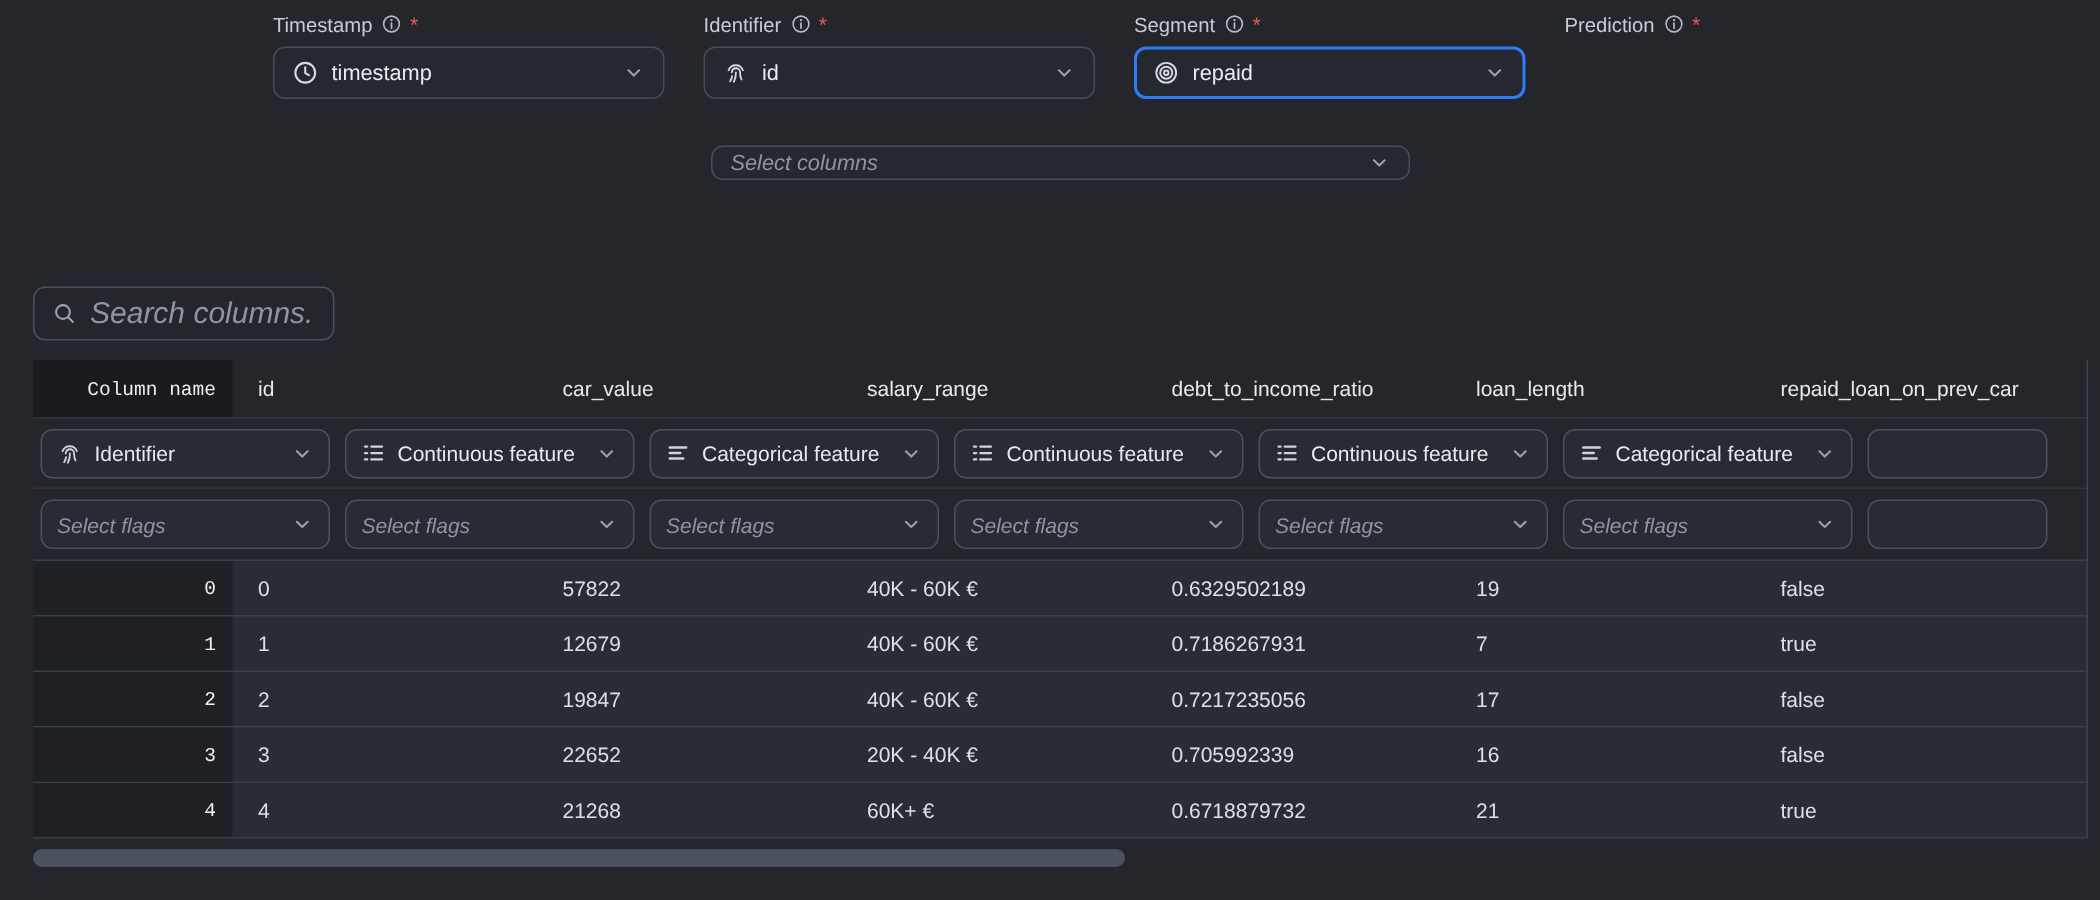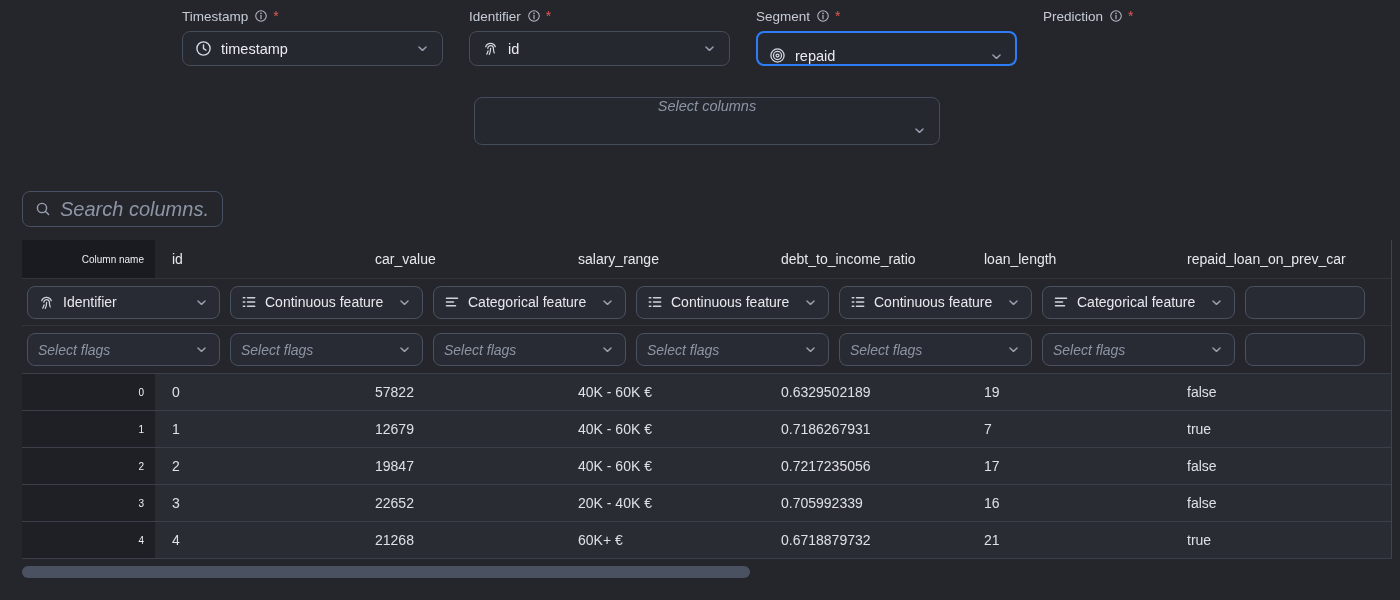--- a/index.html
+++ b/index.html
@@ -23,21 +23,21 @@
     height:35px; border:1px solid #454c5b; border-radius:8px; background:#262830;
     display:flex; align-items:center; gap:9px; padding:0 12px; font-size:14.5px; color:#e9ebef;
     cursor:pointer;
   }
   .select .chev { margin-left:auto; color:#98a0af; }
   .select .icon { color:#d6d9e0; }
   .select.focused { border-width:2px; padding:0 11px; }
 
   
   .segment { position:absolute; left:474px; top:97px; width:466px; }
-  .segment .select { height:48px;flex-direction:column; }
+  .segment .select { height:23px; }
   .ph { font-style:italic; color:#8d95a5; }
 
   
   .searchbox {
     position:absolute; left:22px; top:191px; width:201px; height:36px;
     border:1px solid #485063; border-radius:8px; display:flex; align-items:center; gap:9px; padding:0 12px;
     background:transparent; color:#9aa2b1;
   }
   .searchbox input {
     border:none; outline:none; background:transparent; width:100%;
@@ -50,21 +50,21 @@
   .table::after { content:''; position:absolute; right:0; top:0; bottom:0; width:1px; background:#3f434e; z-index:5; }
   .trow { display:flex; align-items:center; }
   .thead { height:38px; }
   .trow-type { height:47px; border-top:1px solid #31343d; }
   .trow-flags { height:48px; border-top:1px solid #31343d; }
   .drow { height:37px; background:#2a2c34; border-top:1px solid #3b3f4a; }
 
   .sticky {
     width:133px; flex:none; align-self:stretch; background:#1e2026;
     display:flex; align-items:center; justify-content:flex-end; gap:6px; padding-right:11px;
-    font-size:10px; color:#e3e6eb;
+    font-size:13px; color:#e3e6eb;font-family:Liberation Mono, monospace;
   }
   .sticky .info { color:#c2c8d2; }
   .thead .sticky { background:#191b20; font-weight:500; color:#eceef2; }
   .drow .sticky { color:#f0f1f4; }
 
   .tcell { width:203px; flex:none; display:flex; align-items:center; padding-left:17px; font-size:14px; color:#dde0e5; }
   .hcell { color:#e6e8ec; }
   .selcell { width:203px; flex:none; padding:0 5px; }
   .tselect {
     height:33px; width:100%; border:1px solid #4a5160; border-radius:8px; background:#282b33;
@@ -146,21 +146,21 @@
       <span class="lbl">Segment</span>
       <span class="info">
           <svg width="14" height="14" viewBox="0 0 16 16">
             <circle cx="8" cy="8" r="6" fill="none" stroke="currentColor" stroke-width="1.2"></circle>
             <circle cx="8" cy="5" r="0.9" fill="currentColor"></circle>
             <path d="M8 7.3v3.9" stroke="currentColor" stroke-width="1.3" stroke-linecap="round"></path>
           </svg>
         </span>
       <span class="req">*</span>
     </div>
-    <div class="select focused" style="border-color: rgb(47, 125, 246); align-items: flex-end;">
+    <div class="select focused" style="border-color: rgb(47, 125, 246);">
       <span class="icon f-icon">
           <svg width="17" height="17" viewBox="0 0 16 16" fill="none" stroke="currentColor" stroke-width="1.2">
             <circle cx="8" cy="8" r="6.2"></circle>
             <circle cx="8" cy="8" r="3.8"></circle>
             <circle cx="8" cy="8" r="1.4"></circle>
           </svg>
         </span>
       <span class="val">repaid</span>
       <span class="chev">
           <svg width="15" height="15" viewBox="0 0 16 16">

